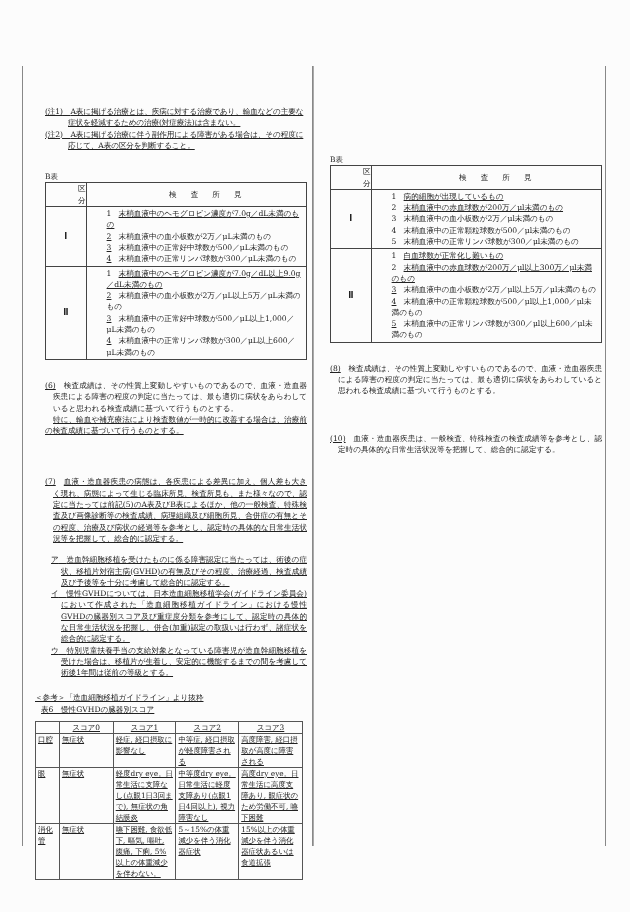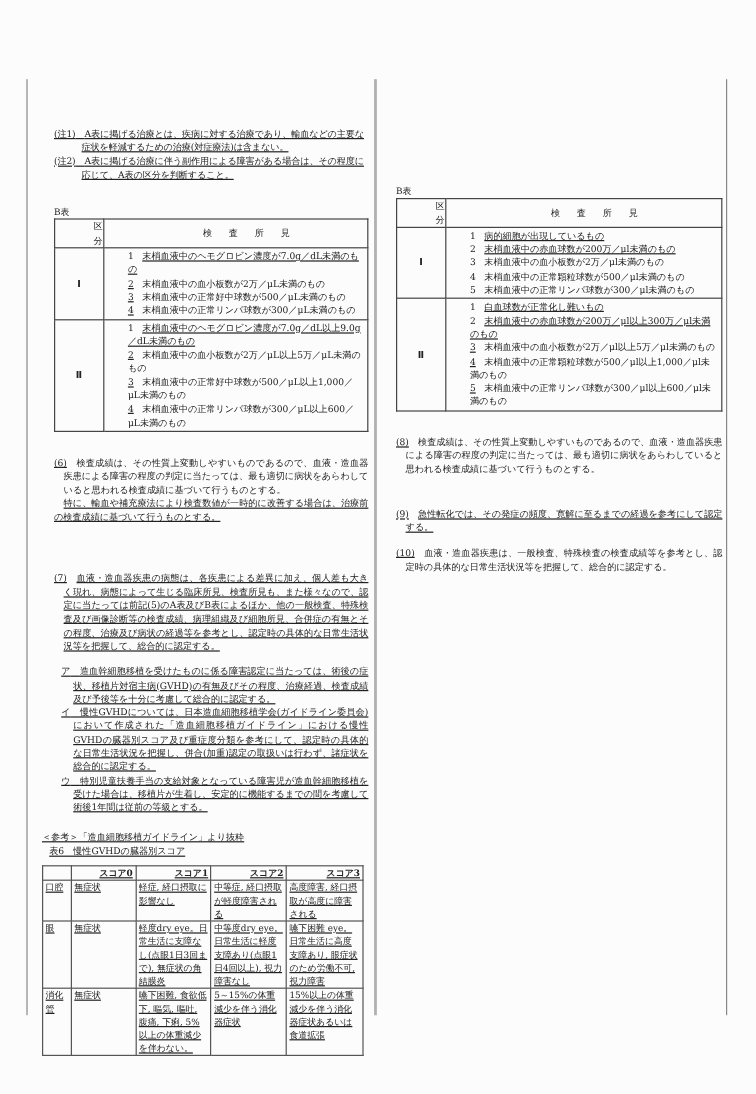--- a/index.html
+++ b/index.html
@@ -24,21 +24,21 @@
   table.b td.kb { text-align: center; font-family: "DejaVu Sans", sans-serif; font-weight: bold; font-size: 8px; }
   table.b td.items { padding: 1px 3px 1px 20px; }
   .item { display: block; }
   .item .num { display: inline-block; width: 12px; }
   .para { margin-top: 0; text-align: justify; }
   .pnum { text-decoration: underline; }
   .hang { padding-left: 8px; text-indent: -8px; }
   .sub { padding-left: 16px; text-indent: -10px; }
   table.s { border: 1px solid #555; font-size: 7.4px; line-height: 11px; }
   table.s th, table.s td { border: 1px solid #555; vertical-align: top; font-weight: normal; padding: 0 2px; }
-  table.s th { text-align: right; font-weight: bold; }
+  table.s th { text-align: center; }
   .sp6 { height: 6px; } .sp10 { height: 10px; } .sp14 { height: 14px; } .sp20{height:20px;} .sp40{height:40px;}
 </style>
 </head>
 <body>
 
 <div class="vline vl-left"></div>
 <div class="vline vl-mid1"></div>
 <div class="vline vl-mid2"></div>
 <div class="vline vl-right"></div>
 
@@ -119,21 +119,21 @@
       <td class="u">無症状</td>
       <td class="u">軽症, 経口摂取に影響なし</td>
       <td class="u">中等症, 経口摂取が軽度障害される</td>
       <td class="u">高度障害, 経口摂取が高度に障害される</td>
     </tr>
     <tr>
       <td class="u">眼</td>
       <td class="u">無症状</td>
       <td class="u">軽度dry eye。日常生活に支障なし(点眼1日3回まで), 無症状の角結膜炎</td>
       <td class="u">中等度dry eye。日常生活に軽度支障あり(点眼1日4回以上), 視力障害なし</td>
-      <td class="u">嚥下困難 eye。日常生活に高度支障あり, 眼症状のため労働不可, 視力障害</td>
+      <td class="u">高度dry eye。日常生活に高度支障あり, 眼症状のため労働不可, 嚥下困難</td>
     </tr>
     <tr>
       <td class="u">消化管</td>
       <td class="u">無症状</td>
       <td class="u">嚥下困難, 食欲低下, 嘔気, 嘔吐, 腹痛, 下痢, 5%以上の体重減少を伴わない。</td>
       <td class="u">5～15%の体重減少を伴う消化器症状</td>
       <td class="u">15%以上の体重減少を伴う消化器症状あるいは食道拡張</td>
     </tr>
   </tbody>
     </table>
@@ -170,21 +170,18 @@
     </tr>
   </tbody>
     </table>
 
   <div class="sp20"></div>
   <div class="para hang">
     <span class="pnum">(8)</span>　<span>検査成績は、その性質上変動しやすいものであるので、血液・造血器疾患による障害の程度の判定に当たっては、最も適切に病状をあらわしていると思われる検査成績に基づいて行うものとする。</span>
   </div>
 
   <div style="height:26px"></div>
-  <div class="para hang">
-    <span class="pnum">(9)</span>　<span class="u">急性転化では、その発症の頻度、寛解に至るまでの経過を参考にして認定する。</span>
-  </div>
 
   <div class="sp10"></div>
   <div class="para hang">
     <span class="pnum">(10)</span>　<span>血液・造血器疾患は、一般検査、特殊検査の検査成績等を参考とし、認定時の具体的な日常生活状況等を把握して、総合的に認定する。</span>
   </div>
 </div>
 
 </body></html>

